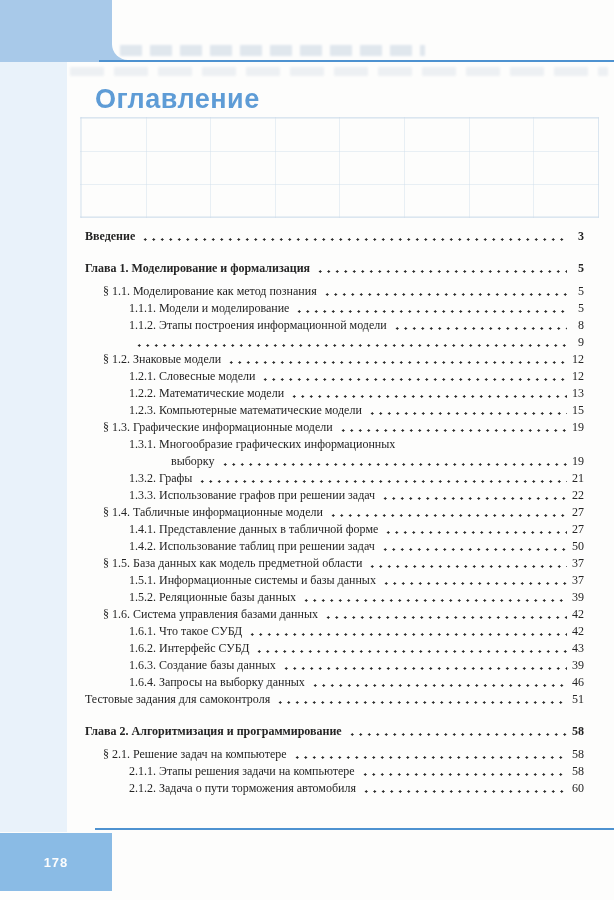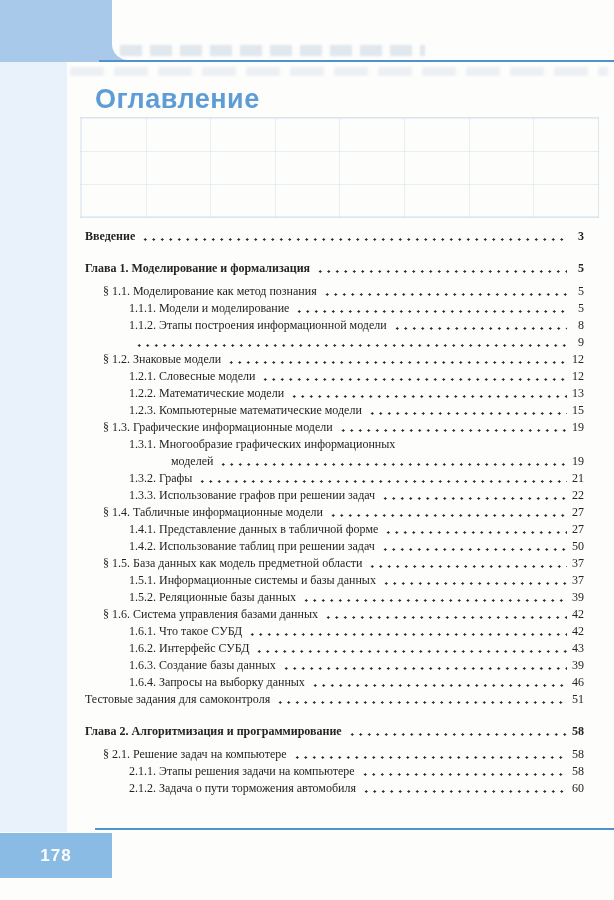--- a/index.html
+++ b/index.html
@@ -49,24 +49,24 @@
   .lab{white-space:nowrap;}
   .leader{
     flex:1;min-width:10px;margin:0 3px 0 6px;color:#2b2b2b;
     background-image:radial-gradient(circle, currentColor 1.05px, transparent 1.35px);
     background-size:8.5px 3px;background-repeat:repeat-x;
     background-position:left calc(100% - 4px);
   }
   .pg{white-space:nowrap;min-width:14px;text-align:right;}
   
   .folio{
-    position:absolute;left:0;top:833px;width:112px;height:45px;background:#8abbe5;
+    position:absolute;left:0;top:833px;width:112px;height:58px;background:#8abbe5;
     display:flex;align-items:center;justify-content:center;
     font-family:"Liberation Sans","DejaVu Sans",sans-serif;
-    font-size:17px;font-weight:bold;color:#fdfdfd;letter-spacing:1px;
+    font-size:13px;font-weight:bold;color:#fdfdfd;letter-spacing:1px;
   }
 </style>
 </head>
 <body>
 
 <div>
   <div class="left-strip"></div>
   <div class="corner-blue"></div>
   <div class="top-white"></div>
   <div class="top-rule"></div>
@@ -128,21 +128,21 @@
       </div>
       <div class="row lvl1">
         <span class="lab">§ 1.3. Графические информационные модели</span>
         <span class="leader"></span>
         <span class="pg">19</span>
       </div>
       <div class="row lvl2">
         <span class="lab">1.3.1. Многообразие графических информационных</span>
       </div>
       <div class="row lvl3">
-        <span class="lab">моделей</span>
+        <span class="lab">выборку</span>
         <span class="leader"></span>
         <span class="pg">19</span>
       </div>
       <div class="row lvl2">
         <span class="lab">1.3.2. Графы</span>
         <span class="leader"></span>
         <span class="pg">21</span>
       </div>
       <div class="row lvl2">
         <span class="lab">1.3.3. Использование графов при решении задач</span>

